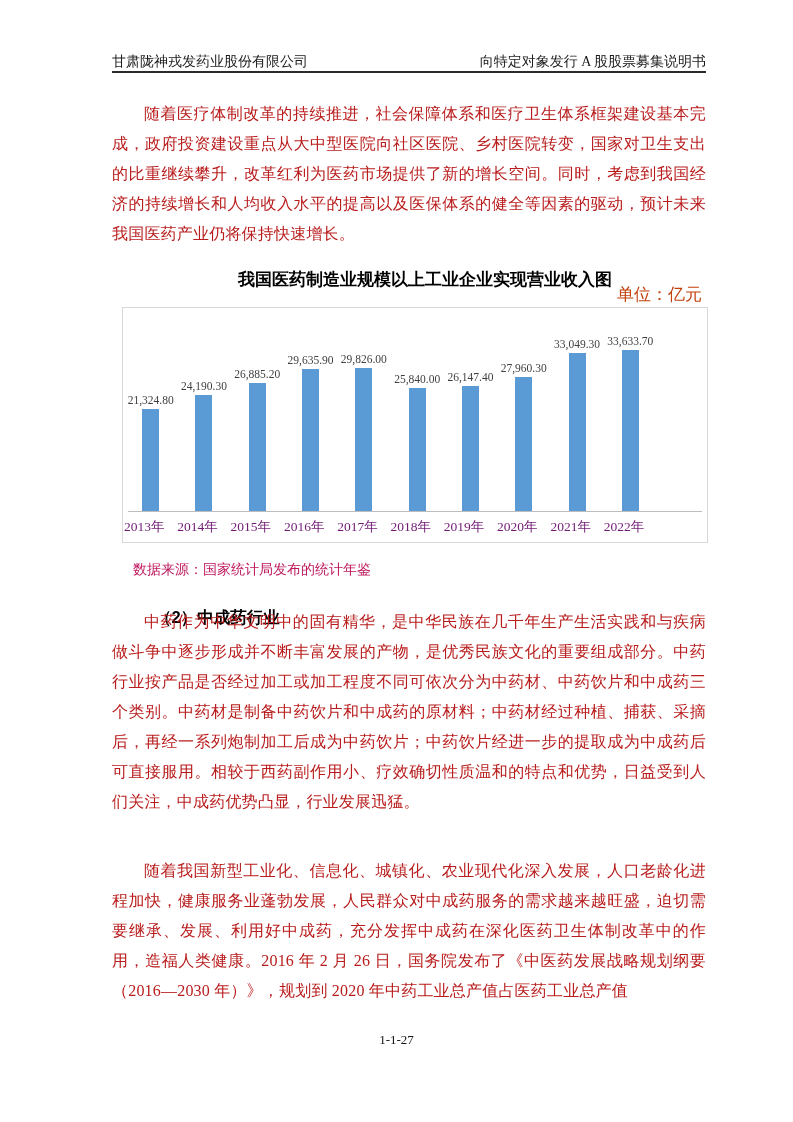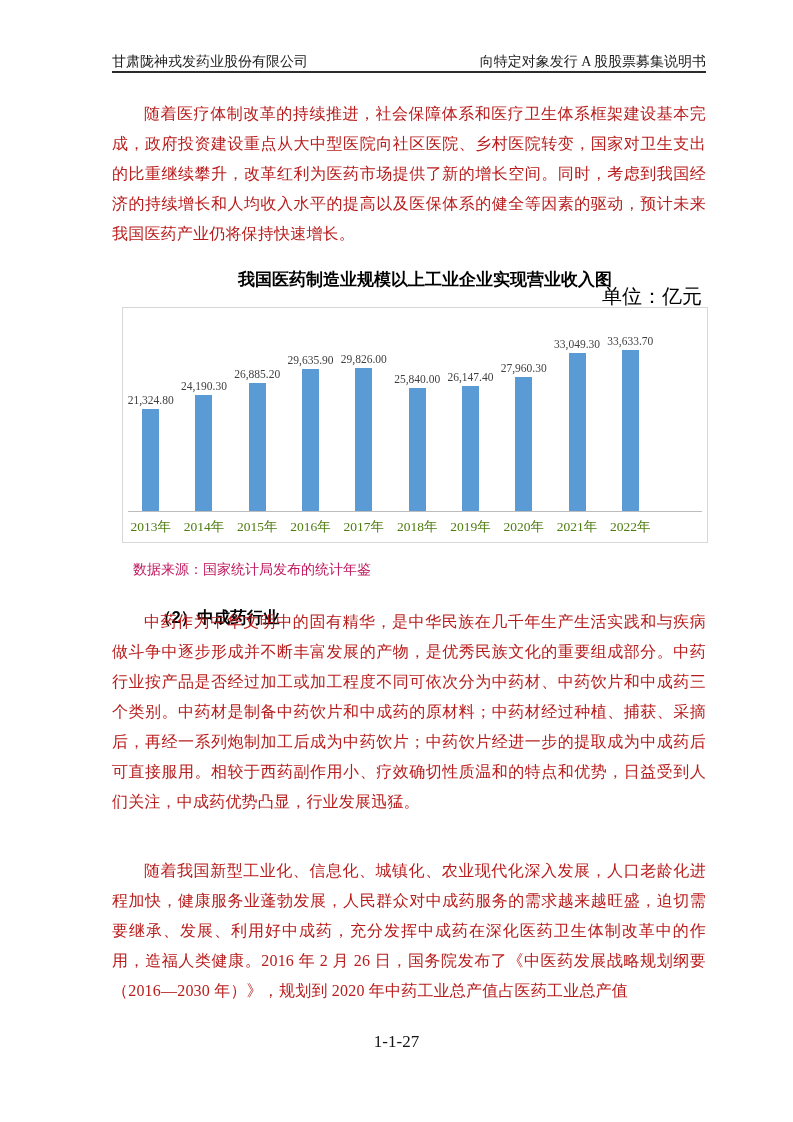--- a/index.html
+++ b/index.html
@@ -14,41 +14,41 @@
              line-height:30px;text-align:justify;text-indent:2em;color:#b91c1c;
              letter-spacing:0.2px;}
   .p1{top:99px;}
   .p2{top:607px;}
   .p3{top:856px;}
 
   .chart-title{position:absolute;top:252px;left:112px;width:594px;margin:16px;
                text-align:center;font-family:"Liberation Sans", sans-serif;
                font-weight:bold;font-size:17px;color:#000;}
   .unit{position:absolute;top:283px;left:112px;width:590px;text-align:right;
-        font-size:20px;color:#000000;}
+        font-size:17px;color:#c2410c;}
 
   .chart-box{position:absolute;top:307px;left:122px;width:586px;height:236px;
              border:1px solid #d8d8d8;background:#fff;box-sizing:border-box;}
   .plot{position:absolute;left:1px;right:50px;top:0;bottom:30px;display:flex;}
   .bar-col{flex:1;display:flex;flex-direction:column;justify-content:flex-end;
            align-items:center;min-width:0;}
   .bar-label{font-size:11.5px;color:#3f3f3f;margin-bottom:3px;white-space:nowrap;
              font-family:"Liberation Serif", serif;}
   .bar{width:17px;}
   .axis-line{position:absolute;left:5px;right:5px;bottom:30px;height:0;
              border-top:1px solid #bdbdbd;}
   .x-labels{position:absolute;left:1px;right:50px;bottom:4px;height:20px;display:flex;}
-  .x-label{flex:1;text-align:center;font-size:13.5px;color:#4d7c0f;white-space:nowrap;}
+  .x-label{flex:1;text-align:left;font-size:13.5px;color:#701a75;white-space:nowrap;}
 
   .source{position:absolute;top:561px;left:133px;font-size:14px;color:#be185d;}
   .heading{position:absolute;top:595px;left:112px;width:594px;margin:12px;
            font-family:"Liberation Sans", sans-serif;font-weight:bold;
            font-size:16.5px;color:#000;text-indent:31px;}
   .footer{position:absolute;top:1032px;left:0;width:793px;text-align:center;
-          font-size:17px;color:#141414;}
+          font-size:13px;color:#141414;}
 </style>
 </head>
 <body>
 
 <div class="page">
 
   <div class="header">
     <span>甘肃陇神戎发药业股份有限公司</span>
     <span>向特定对象发行 A 股股票募集说明书</span>
   </div>

